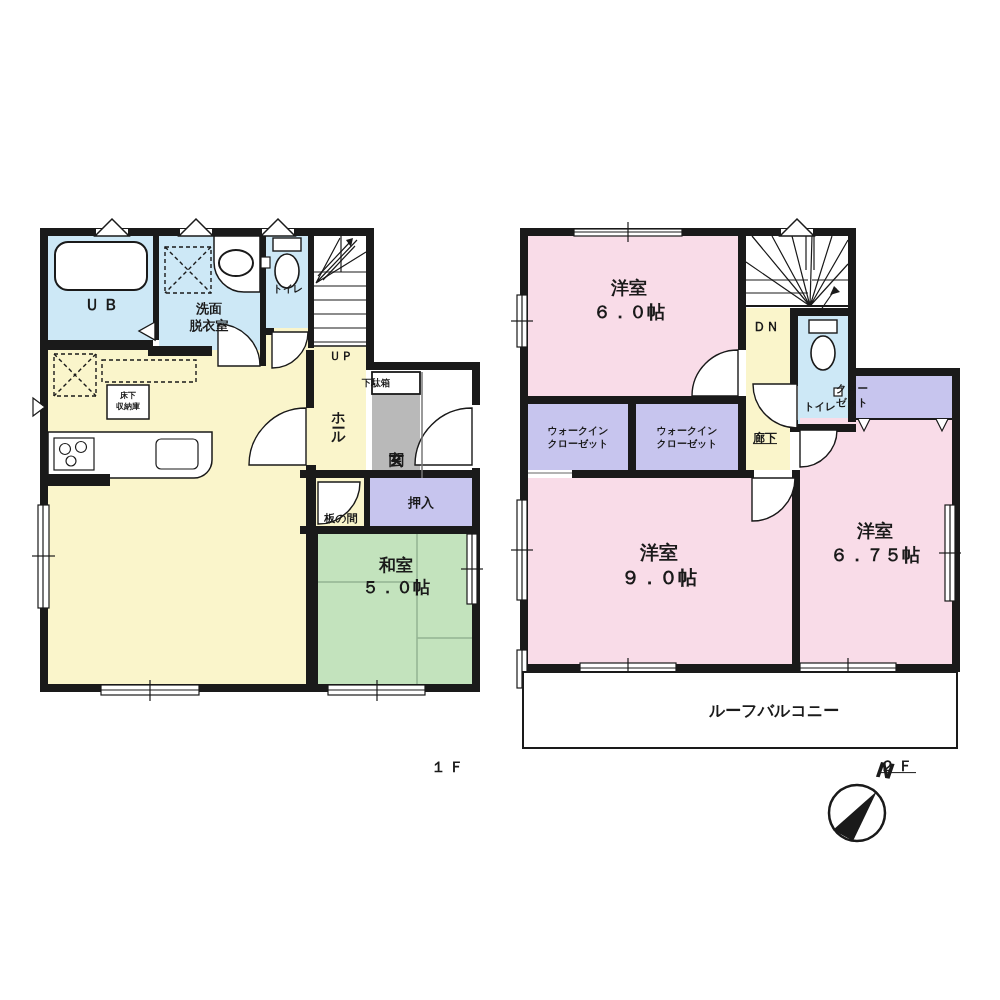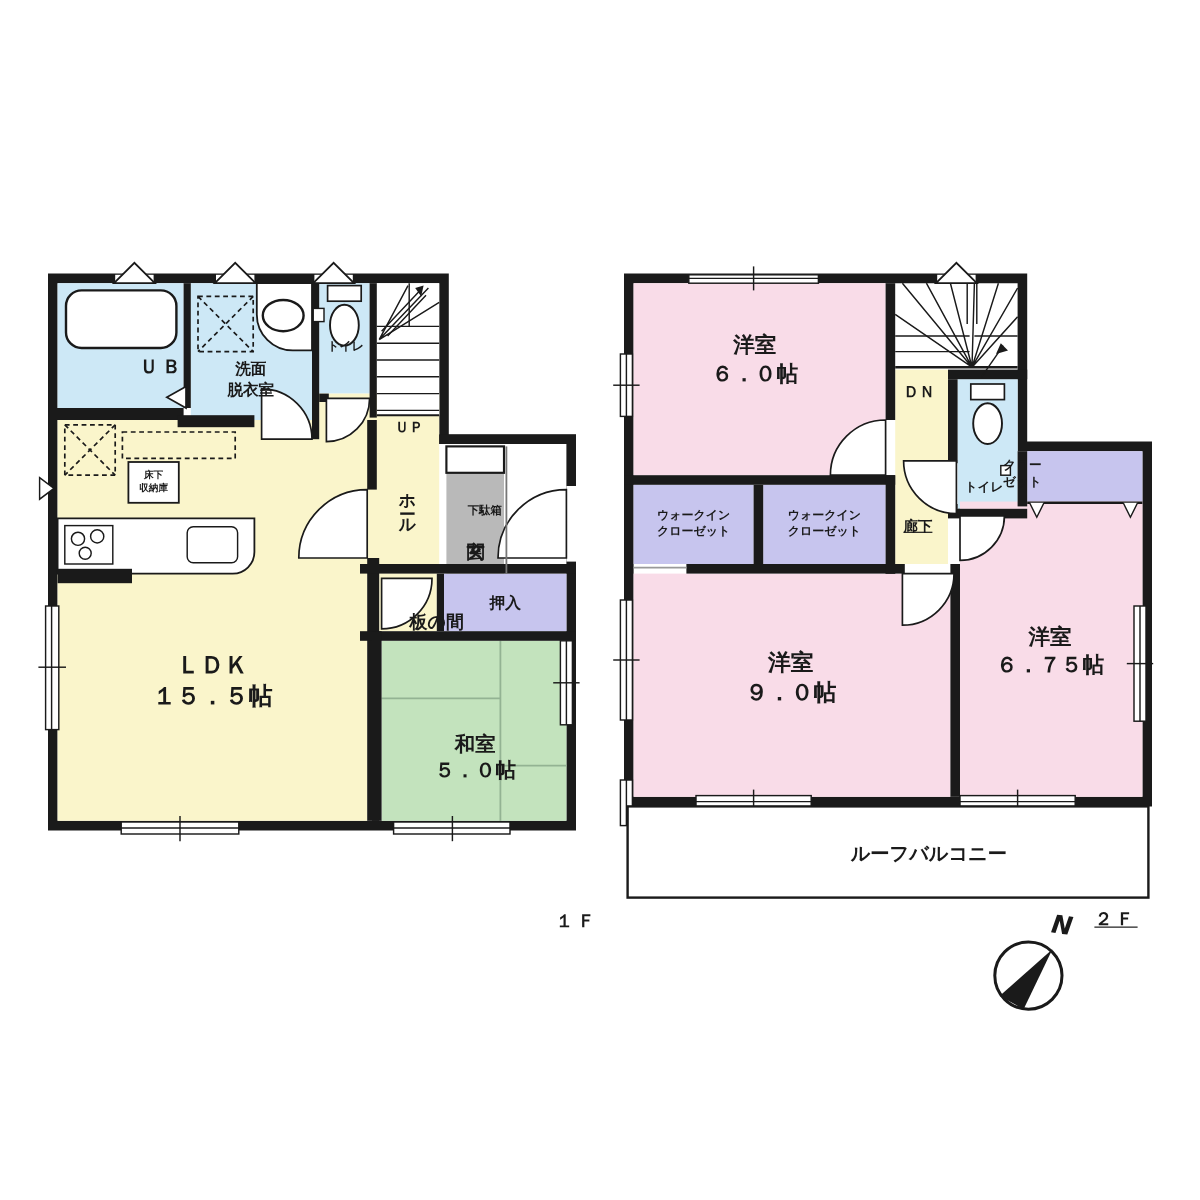--- a/index.html
+++ b/index.html
@@ -2,21 +2,21 @@
 <html><head>
 <meta charset="utf-8">
 <style>
   html,body{margin:0;padding:0;background:#ffffff;}
   .canvas{position:relative;width:1000px;height:1000px;background:#ffffff;overflow:hidden;
           font-family:"DejaVu Sans","Liberation Sans",sans-serif;}
   .plan-svg{position:absolute;left:0;top:0;}
   .lbl{position:absolute;transform:translate(-50%,-50%);color:#1a1a1a;
        white-space:pre-line;text-align:center;line-height:1.32;font-weight:600;}
   .lbl.v{writing-mode:vertical-rl;letter-spacing:2px;line-height:1;}
-  .lbl.sp{letter-spacing:3px;margin-left:32px;}
+  .lbl.sp{letter-spacing:3px;}
   .lbl.compass-n{font-style:italic;font-weight:bold;transform:translate(-50%,-50%) rotate(8deg);}
 </style>
 </head>
 <body>
 
 <div class="canvas">
 
 <svg class="plan-svg" width="1000" height="1000" viewBox="0 0 1000 1000">
 
   <g>
@@ -249,29 +249,27 @@
     <path d="M877,791 L833,830 L853,841 Z" fill="#1A1A1A"></path>
   </g>
 </svg>
 
 <div class="lbl sp" style="left:103px;top:305px;font-size:16px;">ＵＢ</div>
 <div class="lbl" style="left:209px;top:317px;font-size:13px;">洗面
 脱衣室</div>
 <div class="lbl" style="left:288px;top:289px;font-size:10px;">トイレ</div>
 <div class="lbl" style="left:341px;top:357px;font-size:12px;text-align:center;">ＵＰ</div>
 <div class="lbl v" style="left:339px;top:421px;font-size:14px;">ホール</div>
-<div class="lbl" style="left:404px;top:383px;font-size:9.5px;margin-top:44px;">下駄箱</div>
+<div class="lbl" style="left:376px;top:383px;font-size:9.5px;">下駄箱</div>
 <div class="lbl v" style="left:396px;top:440px;font-size:15px;">玄関</div>
 <div class="lbl" style="left:128px;top:402px;font-size:8px;">床下
 収納庫</div>
-<div class="lbl" style="left:177px;top:567px;font-size:20px;">ＬＤＫ
-１５．５帖</div>
-<div class="lbl" style="left:341px;top:519px;font-size:15px;margin-left:23px;">板の間</div>
+<div class="lbl" style="left:341px;top:519px;font-size:11px;">板の間</div>
 <div class="lbl" style="left:421px;top:503px;font-size:13px;">押入</div>
-<div class="lbl" style="left:396px;top:632px;font-size:17px;">和室
+<div class="lbl" style="left:396px;top:576px;font-size:17px;">和室
 ５．０帖</div>
 <div class="lbl sp" style="left:449px;top:768px;font-size:15px;">１Ｆ</div>
 
 <div class="lbl" style="left:629px;top:300px;font-size:18px;">洋室
 ６．０帖</div>
 <div class="lbl" style="left:766px;top:327px;font-size:13px;">ＤＮ</div>
 <div class="lbl" style="left:820px;top:407px;font-size:10.5px;">トイレ</div>
 <div class="lbl" style="left:852px;top:396px;font-size:10.5px;">クロー
 ゼット</div>
 <div class="lbl" style="left:578px;top:437px;font-size:10px;">ウォークイン

